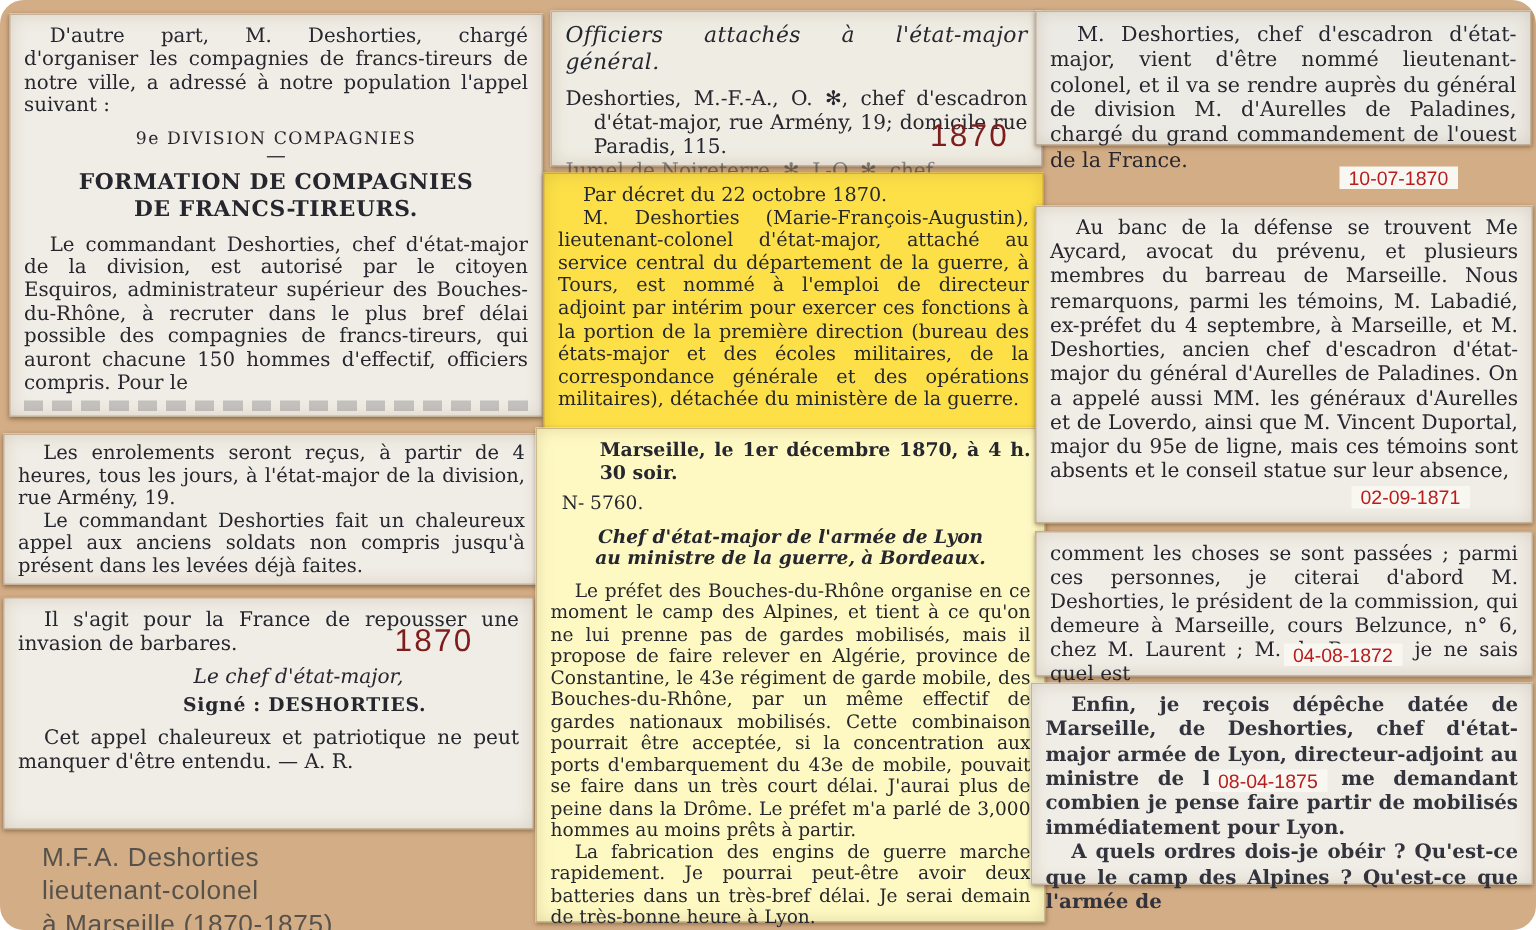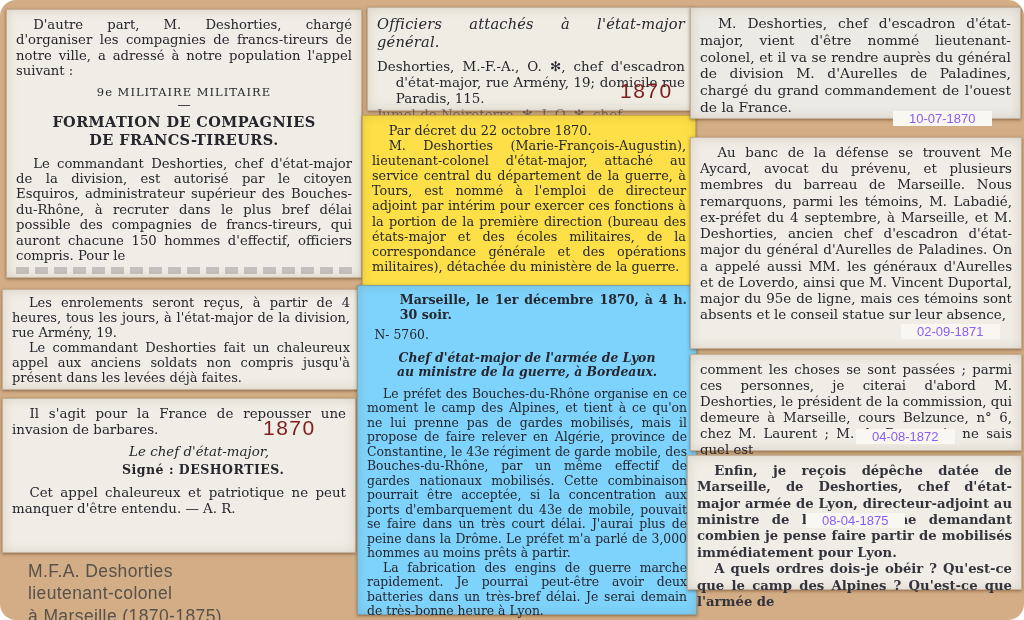--- a/index.html
+++ b/index.html
@@ -31,57 +31,57 @@
   .inkline{height:7px;margin-top:3px;overflow:hidden;opacity:.4;
     background:repeating-linear-gradient(90deg, rgba(40,40,55,.55) 0 13px, transparent 13px 19px);
   }
   .cutline{height:9px;overflow:hidden;opacity:.5;}
   
   #clip-francs   {left:6px;  top:9px;  width:356px;height:269px;font-size:13.2px;line-height:1.17;}
   #clip-enrol    {left:2px;  top:289px;width:358px;height:101px;font-size:13px;  line-height:1.16;padding-top:6px;}
   #clip-appel    {left:2px;  top:398px;width:354px;height:155px;font-size:13.4px;line-height:1.2;}
   #clip-officiers{left:367px;top:7px;  width:328px;height:104px;font-size:13.4px;line-height:1.2;background:#efece3;}
   #clip-decret   {left:362px;top:115px;width:334px;height:206px;font-size:12.8px;line-height:1.18;background:#fde047;}
-  #clip-lyon     {left:357px;top:285px;width:340px;height:330px;font-size:12.4px;line-height:1.17;background:#7dd3fc;}
-  #clip-nommé    {left:690px;top:7px;  width:331px;height:112px;font-size:13.8px;line-height:1.22;background:#eceae4;}
+  #clip-lyon     {left:357px;top:285px;width:340px;height:330px;font-size:12.4px;line-height:1.17;background:#fef9c3;}
+  #clip-nommé    {left:690px;top:7px;  width:331px;height:90px;font-size:13.8px;line-height:1.22;background:#eceae4;}
   #clip-banc     {left:690px;top:137px;width:332px;height:212px;font-size:13.4px;line-height:1.21;}
   #clip-commission{left:690px;top:354px;width:332px;height:97px;font-size:13.3px;line-height:1.2;}
   #clip-mobilises{left:687px;top:455px;width:335px;height:135px;font-size:13.2px;line-height:1.24;font-weight:bold;color:#32333c;}
   
   .sig-role{font-style:italic;text-align:center;margin-top:6px !important;padding-left:40px;}
   .sig-name{font-weight:bold;margin:2px 0 8px 0 !important;padding-left:110px;font-size:12.5px;letter-spacing:.5px;}
   .dateline{padding-left:2.6em;margin-bottom:6px !important;font-weight:bold;font-size:12.6px;}
   .docnum{margin-bottom:8px !important;text-indent:.6em;}
   .lyon-heading{font-style:italic;font-weight:bold;text-align:center;padding:0 26px;margin-bottom:7px !important;}
   .officiers-heading{font-style:italic;font-size:14.6px;margin-bottom:9px !important;letter-spacing:.2px;}
   
   .year{
     position:absolute;font-family:"Liberation Sans","DejaVu Sans",sans-serif;
     font-size:21px;color:#7f1d1d;letter-spacing:1.5px;z-index:5;
   }
   .stamp{
     position:absolute;font-family:"Liberation Sans","DejaVu Sans",sans-serif;
-    font-size:13px;line-height:15px;color:#8b5cf6;background:#f9f7f2;padding:0 16px;z-index:5;
+    font-size:13px;line-height:15px;color:#b91c1c;background:#f9f7f2;padding:0 6px;z-index:5;
   }
   
   #caption{
     position:absolute;left:28px;top:560px;z-index:2;
     font-family:"Liberation Sans","DejaVu Sans",sans-serif;
     font-size:17.5px;line-height:1.28;color:#56524b;letter-spacing:.4px;
   }
   #caption div{white-space:nowrap;}
 </style>
 </head>
 <body>
 
 <div id="page">
 
   <section class="clip" id="clip-francs">
     <p class="indent">D'autre part, M. Deshorties, chargé d'organiser les compagnies de francs-tireurs de notre ville, a adressé à notre population l'appel suivant :</p>
-    <div class="center heading-small">9e MILITAIRE MILITAIRE</div>
+    <div class="center heading-small">9e DIVISION COMPAGNIES</div>
     <div class="center divider">—</div>
     <div class="center title-bold">FORMATION DE COMPAGNIES DE FRANCS-TIREURS.</div>
     <p class="indent">Le commandant Deshorties, chef d'état-major de la division, est autorisé par le citoyen Esquiros, administrateur supérieur des Bouches-du-Rhône, à recruter dans le plus bref délai possible des compagnies de francs-tireurs, qui auront chacune 150 hommes d'effectif, officiers compris. Pour le</p>
     <div class="inkline"></div>
   </section>
 
   <section class="clip" id="clip-enrol">
     <p class="indent">Les enrolements seront reçus, à partir de 4 heures, tous les jours, à l'état-major de la division, rue Armény, 19.</p>
     <p class="indent">Le commandant Deshorties fait un chaleureux appel aux anciens soldats non compris jusqu'à présent dans les levées déjà faites.</p>
   </section>

